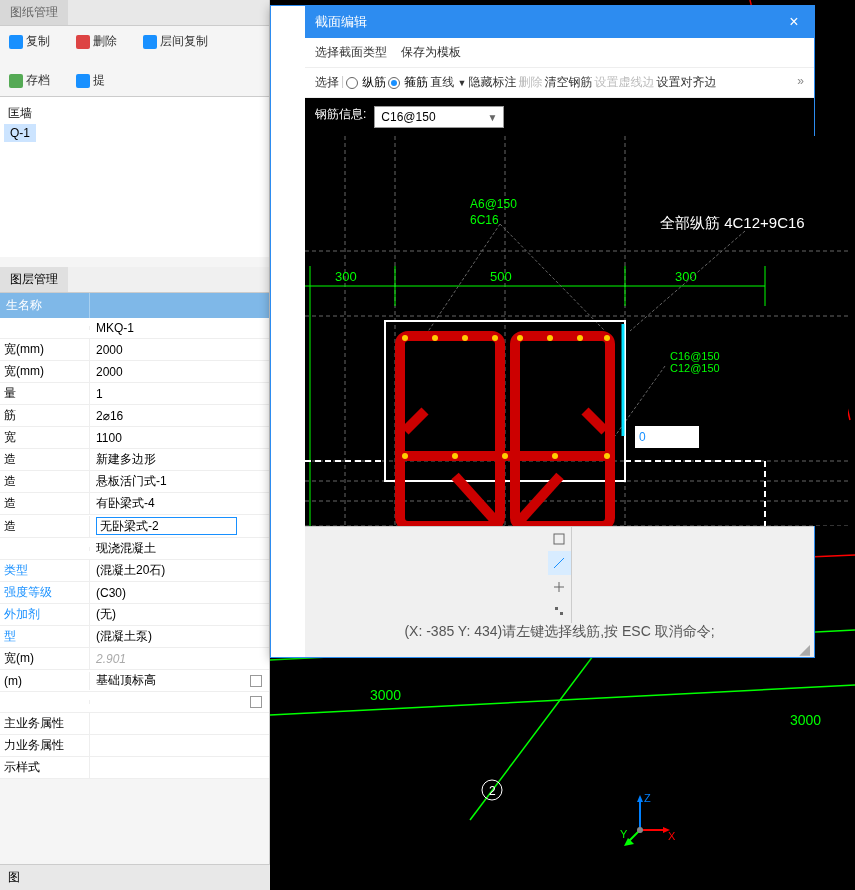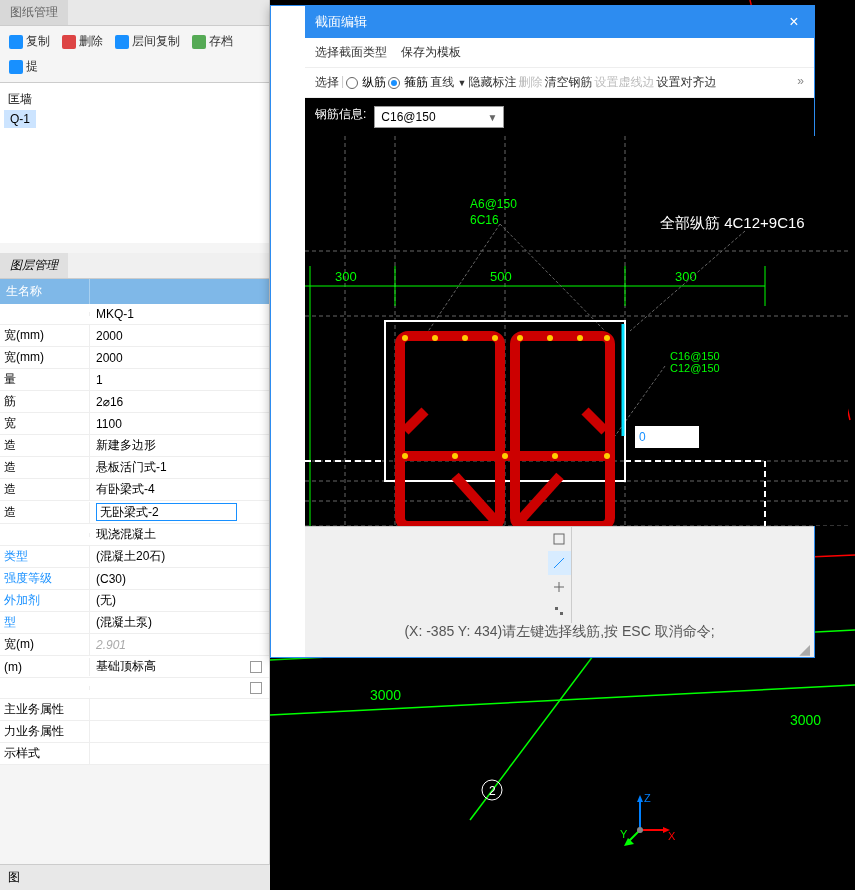--- a/index.html
+++ b/index.html
@@ -2,28 +2,28 @@
 <html><head>
 <meta charset="utf-8">
 <style>
 * { box-sizing: border-box; margin: 0; padding: 0; font-family: "Microsoft YaHei", sans-serif; }
 body { width: 855px; height: 890px; background: #000; position: relative; overflow: hidden; font-size: 12px; }
 
 
 .left-panel { position: absolute; left: 0; top: 0; width: 270px; height: 890px; background: #f5f5f5; border-right: 1px solid #ccc; }
 .tab-bar { display: flex; background: #e8e8e8; border-bottom: 1px solid #ccc; }
 .tab { padding: 4px 10px; background: #d8d8d8; font-size: 12px; color: #666; }
-.toolbar { display: flex; gap: 2px; padding: 4px; background: #f5f5f5; border-bottom: 1px solid #ccc; flex-wrap: wrap; }
+.toolbar { display: flex; gap: 16px; padding: 4px; background: #f5f5f5; border-bottom: 1px solid #ccc; flex-wrap: wrap; }
 .tbtn { display: inline-flex; align-items: center; gap: 3px; padding: 3px 5px; font-size: 12px; color: #333; cursor: pointer; }
 .tbtn .ic { width: 14px; height: 14px; background: #1890ff; border-radius: 2px; }
 .tree-area { padding: 6px 4px; background: #fff; height: 160px; }
 .tree-item { padding: 2px 4px; font-size: 12px; }
 .tree-item.selected { background: #cce4ff; display: inline-block; padding: 2px 6px; }
 
-.sub-tabs { display: flex; border-bottom: 1px solid #ccc; margin-top: 10px; background: #f0f0f0; font-style: italic; }
+.sub-tabs { display: flex; border-bottom: 1px solid #ccc; margin-top: 10px; background: #f0f0f0; }
 .sub-tab { padding: 4px 10px; font-size: 12px; background: #e0e0e0; }
 .prop-header { display: flex; background: #7fb8e8; color: #fff; font-size: 12px; }
 .prop-header .c1 { width: 90px; padding: 4px 6px; border-right: 1px solid #a8d0f0; }
 .prop-header .c2 { flex: 1; padding: 4px 6px; text-align: center; }
 .prop-table { background: #fff; }
 .prop-row { display: flex; border-bottom: 1px solid #eee; min-height: 21px; align-items: center; }
 .prop-row .c1 { width: 90px; padding: 2px 4px; font-size: 12px; border-right: 1px solid #eee; }
 .prop-row .c2 { flex: 1; padding: 2px 6px; font-size: 12px; position: relative; }
 .prop-row .c3 { width: 26px; display:flex; justify-content:center; }
 .prop-row.blue .c1 { color: #1890ff; }

